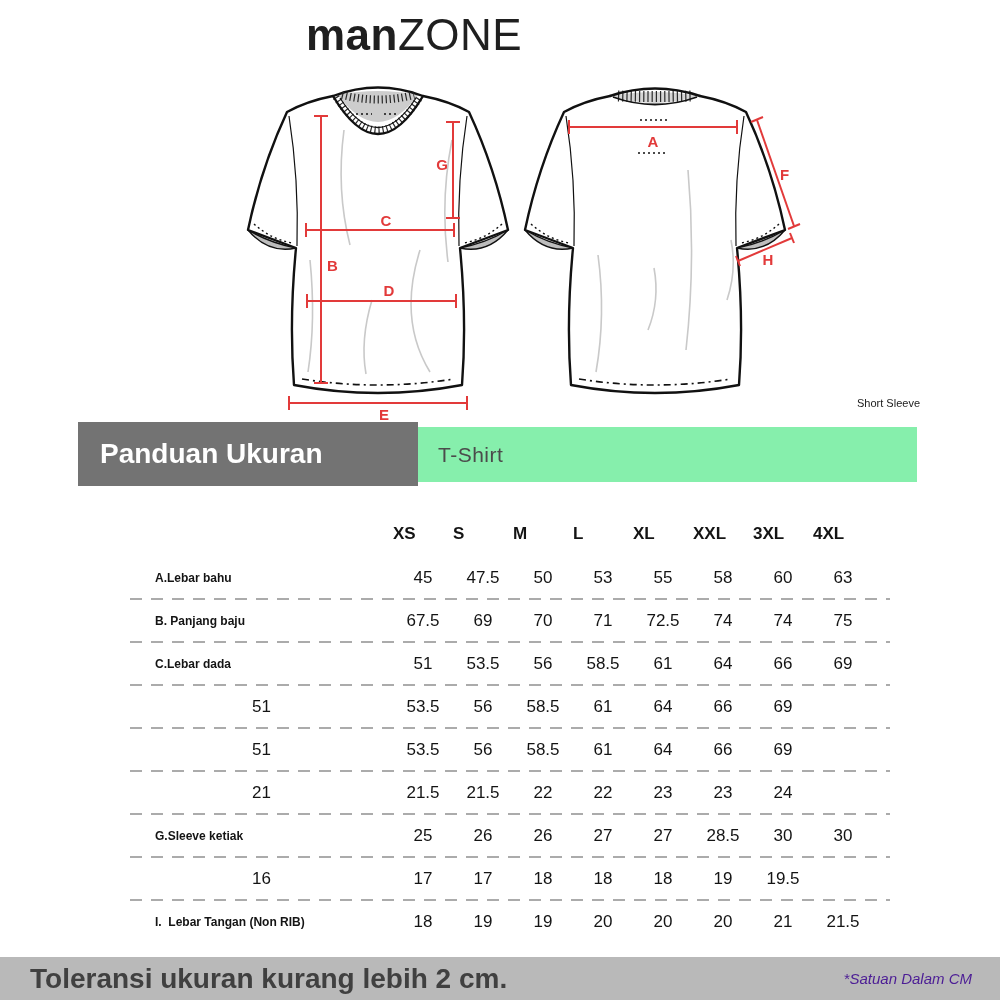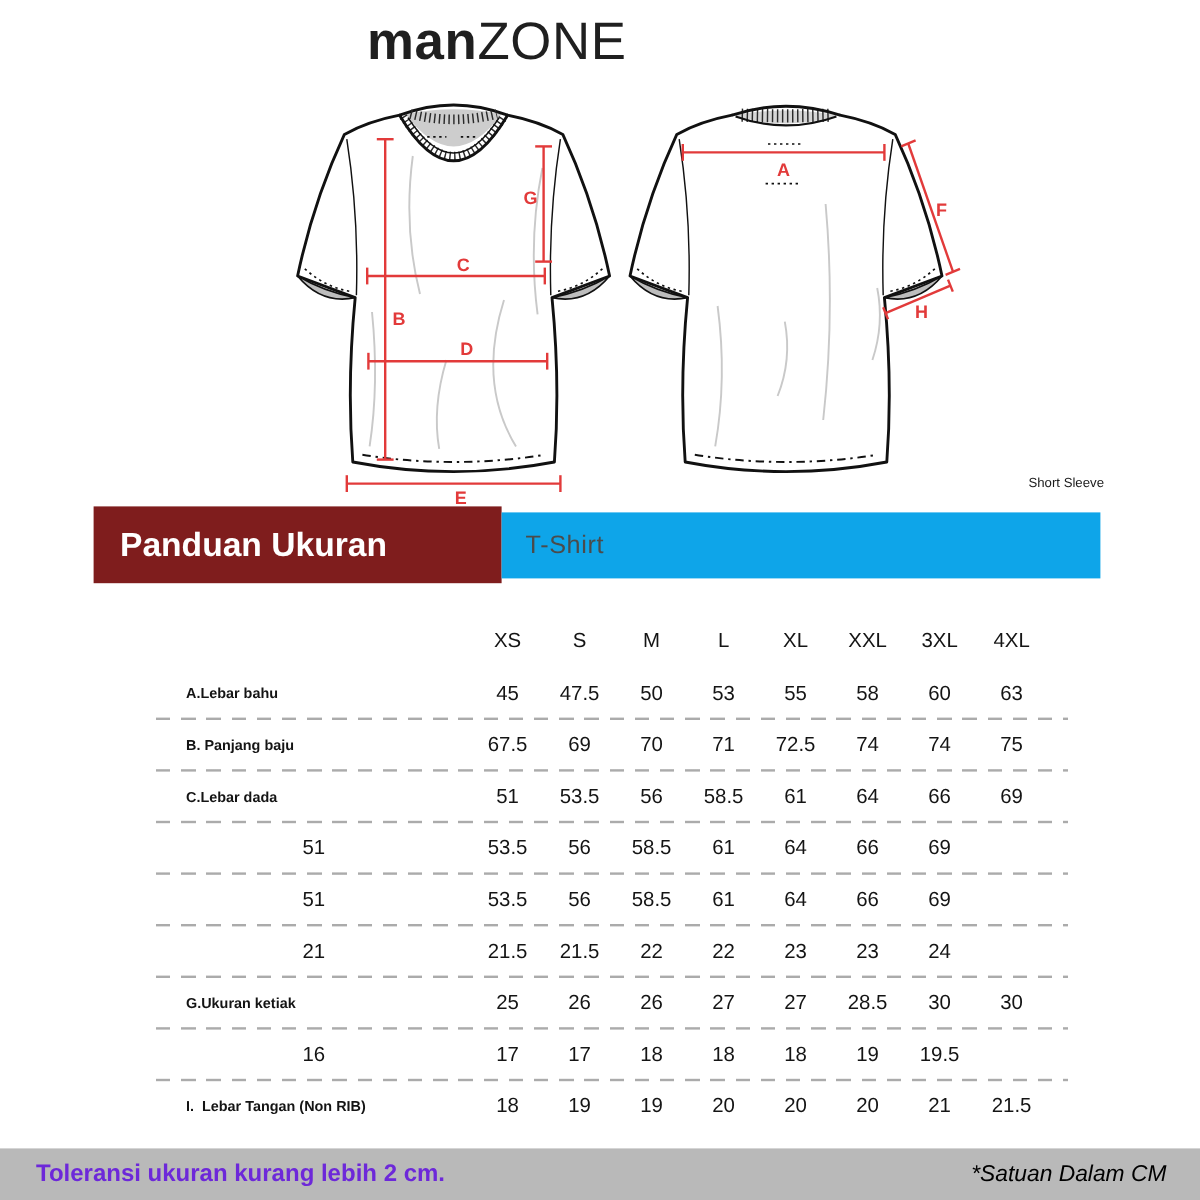--- a/index.html
+++ b/index.html
@@ -10,46 +10,46 @@
   .logo{position:absolute;top:10px;left:0;width:828px;text-align:center;font-size:44px;
         color:#1f1f1f;letter-spacing:0.5px;}
   .logo .b{font-weight:700;}
   .logo .l{font-weight:400;}
 
   
   .diagram-svg{position:absolute;left:0;top:0;width:1000px;height:430px;}
   .sleeve-note{position:absolute;top:397px;right:80px;font-size:11px;color:#1b1b1b;}
 
   
-  .banner-black{position:absolute;left:78px;top:422px;width:340px;height:64px;background:#7f1d1d;
+  .banner-black{position:absolute;left:78px;top:422px;width:340px;height:64px;background:#737373;
         display:flex;align-items:center;padding-left:22px;box-sizing:border-box;}
   .banner-black span{color:#fff;font-size:28px;font-weight:700;}
-  .banner-gray{position:absolute;left:418px;top:427px;width:499px;height:55px;background:#0ea5e9;
+  .banner-gray{position:absolute;left:418px;top:427px;width:499px;height:55px;background:#86efac;
         display:flex;align-items:center;justify-content:space-between;
         padding:0 18px 0 20px;box-sizing:border-box;}
   .banner-gray .product{font-size:21px;color:#4b4b4b;letter-spacing:0.5px;}
   .banner-gray .fit{font-size:28px;font-weight:700;color:#282828;}
 
   
   .size-table{position:absolute;left:130px;top:512px;width:760px;}
   .trow{display:grid;grid-template-columns:263px repeat(8,60px);align-items:center;height:43px;
         position:relative;}
   .trow.head{height:44px;}
   .tlabel{font-size:12px;font-weight:700;padding-left:25px;white-space:pre;}
   .tcell{text-align:center;font-size:17px;}
-  .thead{text-align:center;font-size:17px;font-weight:400;}
+  .thead{text-align:left;font-size:17px;font-weight:700;}
   .trow.body:not(:last-child)::after{content:"";position:absolute;left:0;right:0;bottom:-1px;height:2px;
         background:repeating-linear-gradient(90deg,#ababab 0 12px,transparent 12px 21px);}
 
   
   .footer{position:absolute;left:0;top:957px;width:1000px;height:43px;background:#b9b9b9;
         display:flex;align-items:center;justify-content:space-between;
         padding:0 28px 0 30px;box-sizing:border-box;}
-  .footer .tol{font-size:20px;font-weight:700;color:#6d28d9;}
-  .footer .unit{font-size:19px;font-style:italic;color:#000000;}
+  .footer .tol{font-size:28px;font-weight:700;color:#404040;}
+  .footer .unit{font-size:15px;font-style:italic;color:#4c1d95;}
 </style>
 </head>
 <body>
 
 <div class="logo">
   <span class="b">man</span><span class="l">ZONE</span>
 </div>
 
 <svg class="diagram-svg" viewBox="0 0 1000 430" xmlns="http://www.w3.org/2000/svg">
 
@@ -240,21 +240,21 @@
     <span class="tcell">21</span>
     <span class="tcell">21.5</span>
     <span class="tcell">21.5</span>
     <span class="tcell">22</span>
     <span class="tcell">22</span>
     <span class="tcell">23</span>
     <span class="tcell">23</span>
     <span class="tcell">24</span>
   </div>
   <div class="trow body">
-    <span class="tlabel">G.Ukuran ketiak</span>
+    <span class="tlabel">G.Sleeve ketiak</span>
     <span class="tcell">25</span>
     <span class="tcell">26</span>
     <span class="tcell">26</span>
     <span class="tcell">27</span>
     <span class="tcell">27</span>
     <span class="tcell">28.5</span>
     <span class="tcell">30</span>
     <span class="tcell">30</span>
   </div>
   <div class="trow body">

